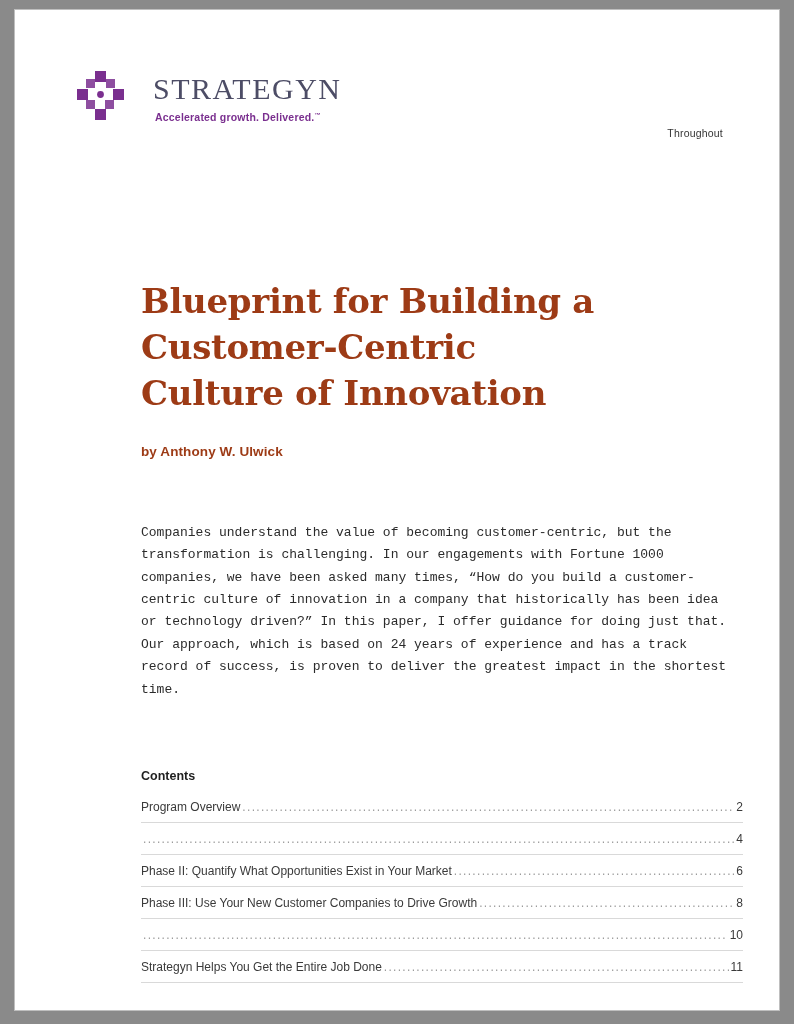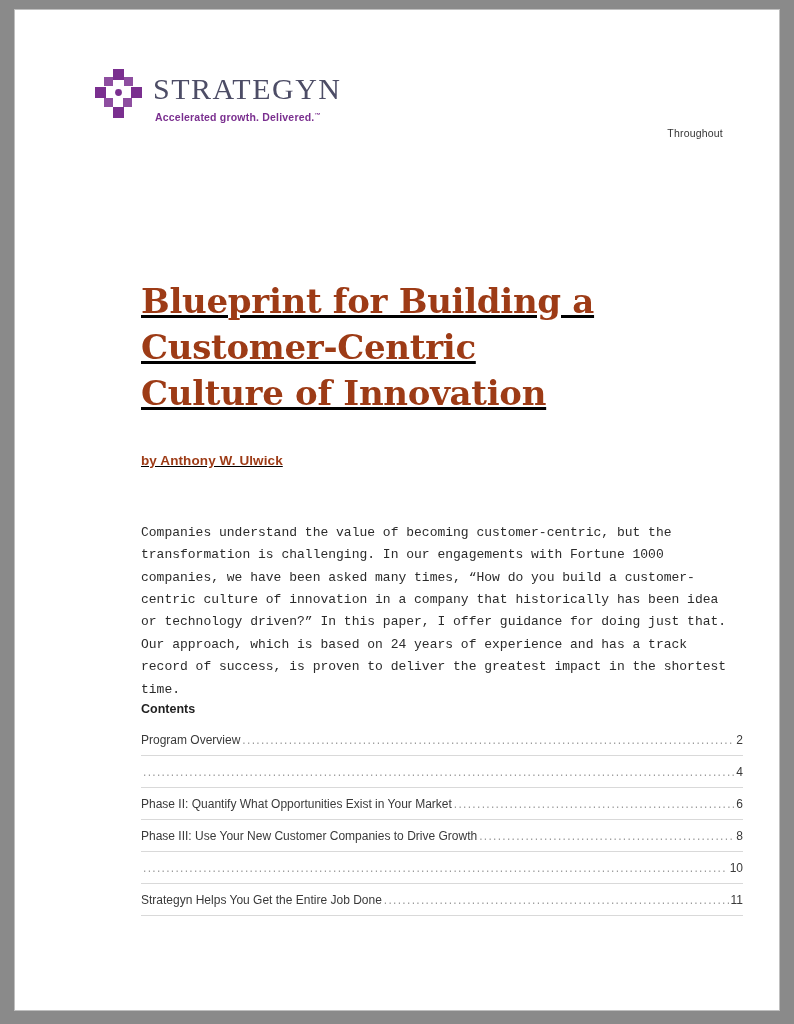--- a/index.html
+++ b/index.html
@@ -27,24 +27,25 @@
   
   .header {
     position: absolute;
     top: 56px;
     left: 0;
     right: 0;
     height: 80px;
   }
   .logo-block {
     position: absolute;
-    left: 78px;
+    left: 60px;
     top: 0;
     display: flex;
-    align-items: center;
+    align-items: flex-end;
+    gap: 18px;
   }
   .logo-mark {
     position: relative;
     width: 52px;
     height: 52px;
     margin-right: 8px;
     flex: 0 0 auto;
   }
   .logo-text-wrap {
     padding-top: 8px;
@@ -78,33 +79,32 @@
     color: #333333;
     letter-spacing: 0.2px;
   }
 
   
   .title-block {
     position: absolute;
     left: 126px;
     top: 268px;
     width: 600px;
-    text-decoration: underline;
   }
   .doc-title {
     font-family: "DejaVu Serif", serif;
     font-size: 34px;
     line-height: 1.36;
     font-weight: bold;
     color: #9d3b16;
     margin: 0;
     letter-spacing: -0.3px;
   }
   .doc-author {
-    margin-top: 36px;
+    margin-top: 27px;
     font-size: 13.5px;
     font-weight: bold;
     color: #9d3b16;
     letter-spacing: 0.1px;
   }
 
   
   .abstract {
     position: absolute;
     left: 126px;
@@ -114,21 +114,21 @@
     line-height: 1.72;
     color: #2b2b2b;
     text-align: left;
     font-family: Liberation Mono, monospace;
   }
 
   
   .contents {
     position: absolute;
     left: 126px;
-    top: 692px;
+    top: 759px;
     width: 602px;
   }
   .contents-heading {
     font-size: 12.5px;
     font-weight: bold;
     color: #1f1f1f;
     margin-bottom: 8px;
   }
   .toc-row {
     display: flex;

